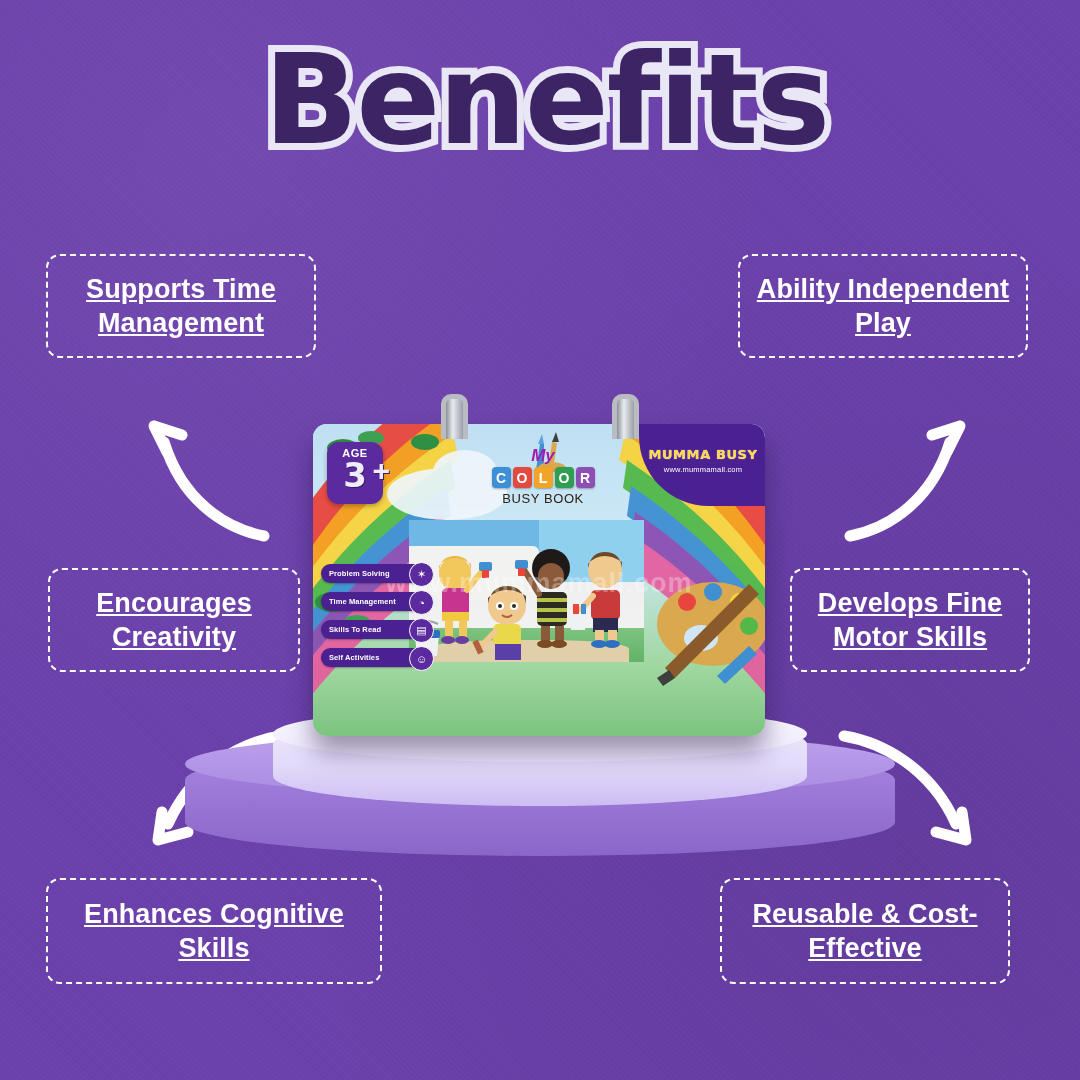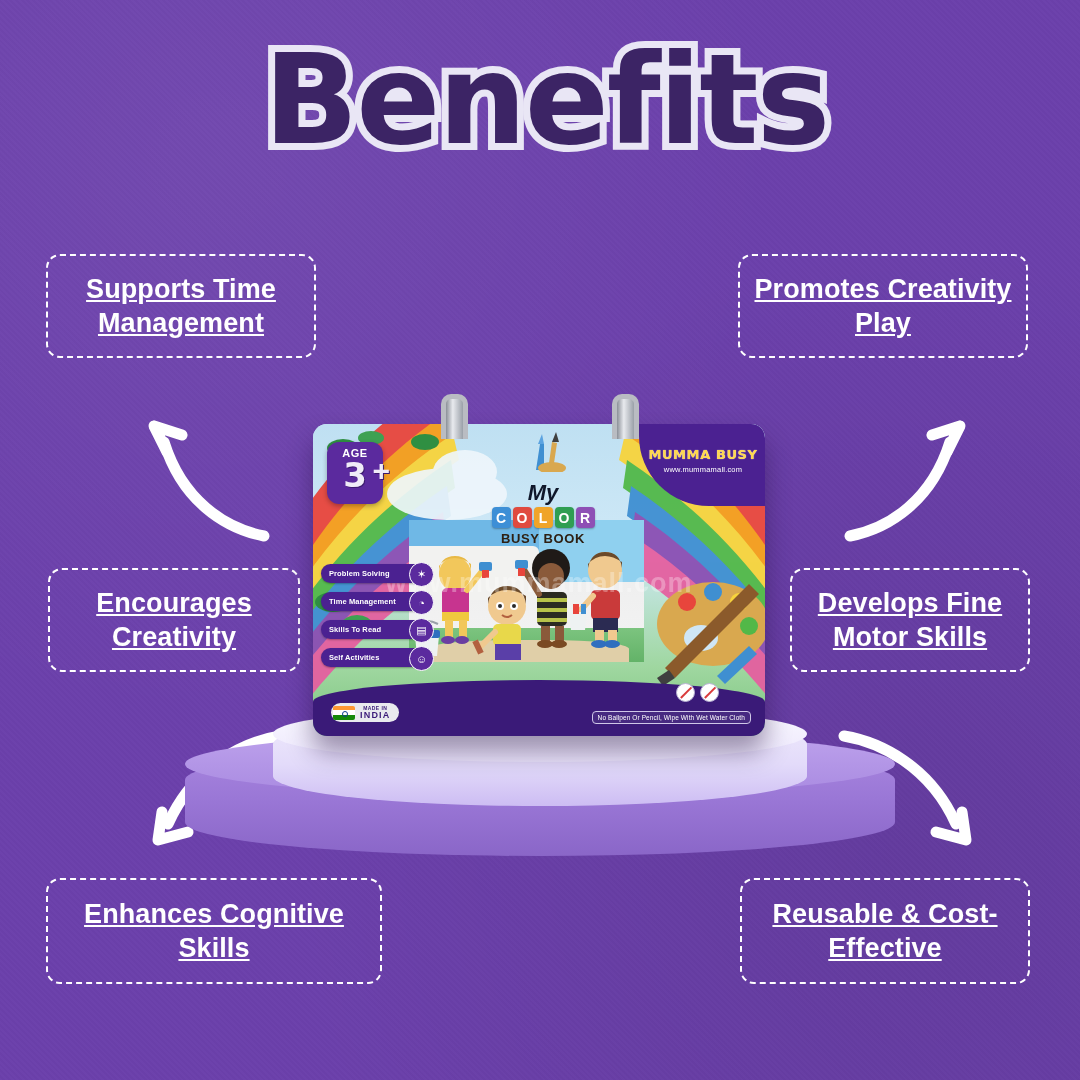--- a/index.html
+++ b/index.html
@@ -46,21 +46,21 @@
     padding:10px 14px;
     box-sizing:border-box;
     letter-spacing:.1px;
     text-decoration:underline;
   }
   #lb-0{left:46px;  top:254px; width:270px; height:104px;}
   #lb-1{left:738px; top:254px; width:290px; height:104px;}
   #lb-2{left:48px;  top:568px; width:252px; height:104px;}
   #lb-3{left:790px; top:568px; width:240px; height:104px;}
   #lb-4{left:46px;  top:878px; width:336px; height:106px;align-items:center;}
-  #lb-5{left:740px; top:878px; width:290px; height:106px;}
+  #lb-5{left:720px; top:878px; width:290px; height:106px;}
 
   
   .arrow{position:absolute;pointer-events:none;}
   #ar-0{left:146px;top:408px;width:130px;height:140px;}
   #ar-1{left:838px;top:408px;width:130px;height:140px;}
   #ar-2{left:148px;top:728px;width:140px;height:120px;}
   #ar-3{left:836px;top:728px;width:140px;height:120px;}
 
   
   .podium{position:absolute;left:185px;top:714px;width:710px;height:150px;}
@@ -148,29 +148,29 @@
     text-shadow:1px 1px 0 #3b1a6d;
   }
   .age-plus{
     position:absolute;right:-7px;top:14px;
     font-size:30px;font-weight:700;color:#f0ecf8;
     text-shadow:1px 1px 0 #3b1a6d;line-height:1;
   }
 
   
   .cover-title{position:absolute;left:150px;top:22px;width:160px;text-align:center;z-index:4;}
-  .ct-my{font-size:22px;font-weight:700;color:#0f172a;font-style:italic;margin-top:34px;}
+  .ct-my{font-size:17px;font-weight:700;color:#a21caf;font-style:italic;}
   .ct-color{display:flex;justify-content:center;gap:2px;margin-top:1px;}
   .ct-color span{
     width:19px;height:21px;border-radius:4px;
     color:#fff;font-size:14px;font-weight:700;
     display:flex;align-items:center;justify-content:center;
     box-shadow:0 1px 2px rgba(0,0,0,.3);
   }
-  .ct-busy{font-size:13px;font-weight:700;color:#2e2013;letter-spacing:.6px;margin-top:3px;}
+  .ct-busy{font-size:13px;font-weight:400;color:#2e2013;letter-spacing:.6px;margin-top:3px;}
   .brushes{
     position:absolute;left:213px;top:8px;width:44px;height:40px;z-index:3;
   }
 
   
   .panel{
     position:absolute;left:96px;top:96px;width:235px;height:142px;z-index:3;
     background:linear-gradient(180deg,#8fd0ef 0%,#8fd0ef 44%,#efefef 44%,#f4f4f4 100%);
     overflow:hidden;
   }
@@ -242,21 +242,21 @@
 <div class="bg-texture"></div>
 
 <div class="title-wrap">
   <span class="title">Benefits</span>
 </div>
 
 <div class="label-box" id="lb-0">
   <span>Supports Time Management</span>
 </div>
 <div class="label-box" id="lb-1">
-  <span>Promotes Creativity Play</span>
+  <span>Ability Independent Play</span>
 </div>
 <div class="label-box" id="lb-2">
   <span>Encourages Creativity</span>
 </div>
 <div class="label-box" id="lb-3">
   <span>Develops Fine Motor Skills</span>
 </div>
 <div class="label-box" id="lb-4">
   <span>Enhances Cognitive Skills</span>
 </div>
@@ -456,32 +456,14 @@
         <div class="feature">
           <span class="feature-text">Skills To Read</span>
           <span class="feature-icon">▤</span>
         </div>
         <div class="feature">
           <span class="feature-text">Self Activities</span>
           <span class="feature-icon">☺</span>
         </div>
       </div>
 
-    <div class="bottom-bar">
-      <div class="made-in">
-        <span class="flag">
-            <i class="s"></i>
-            <i class="w"></i>
-            <i class="g"></i>
-          </span>
-        <span class="mi-text">
-          <span class="mi-small">MADE IN</span>
-          <span class="mi-big">INDIA</span>
-        </span>
-      </div>
-      <div class="no-icons">
-        <span class="no-icon"></span>
-        <span class="no-icon"></span>
-      </div>
-      <div class="care-note">No Ballpen Or Pencil, Wipe With Wet Water Cloth</div>
-    </div>
   </div>
 </div>
 
 </body></html>

